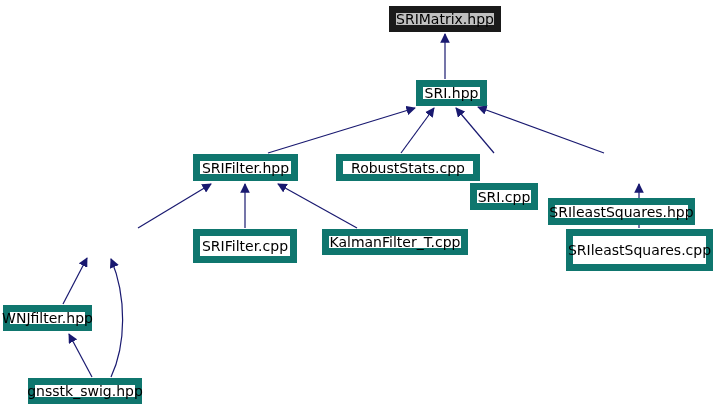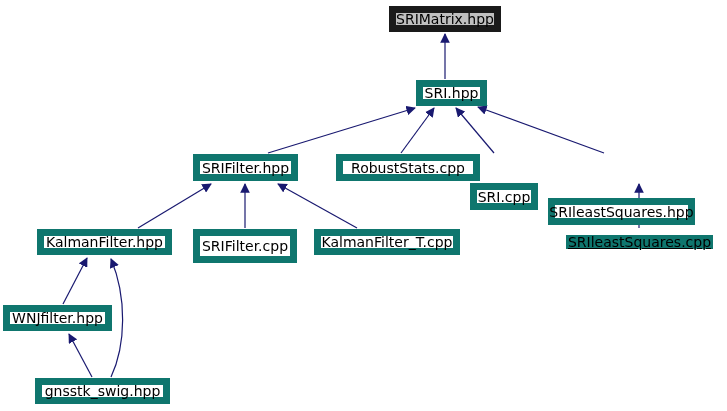--- a/index.html
+++ b/index.html
@@ -37,24 +37,24 @@
   }
   
   #n-srimatrix-hpp      { left: 389px; top:   6px; width: 112px; height: 26px; }
   #n-sri-hpp            { left: 416px; top:  80px; width:  71px; height: 26px; }
   #n-srifilter-hpp      { left: 193px; top: 154px; width: 105px; height: 27px; }
   #n-robuststats-cpp    { left: 336px; top: 154px; width: 144px; height: 27px; }
   #n-sri-cpp            { left: 470px; top: 154px; width:  68px; height: 27px; margin-top: 29px; }
   #n-srileastsquares-hpp{ left: 548px; top: 154px; width: 147px; height: 27px; margin-top: 44px; }
   #n-kalmanfilter-hpp   { left:  37px; top: 229px; width: 135px; height: 26px; }
   #n-srifilter-cpp      { left: 193px; top: 229px; width: 104px; height: 34px; }
-  #n-kalmanfilter-t-cpp { left: 314px; top: 229px; width: 146px; height: 26px; }
-  #n-srileastsquares-cpp{ left: 566px; top: 235px; width: 147px; height: 14px; text-decoration: underline; }
-  #n-wnjfilter-hpp      { left:   3px; top: 305px; width: 109px; height: 26px; }
-  #n-gnsstk-swig-hpp    { left:  35px; top: 378px; width: 135px; height: 26px; }
+  #n-kalmanfilter-t-cpp { left: 322px; top: 229px; width: 146px; height: 26px; }
+  #n-srileastsquares-cpp{ left: 566px; top: 229px; width: 147px; height: 42px; }
+  #n-wnjfilter-hpp      { left:   3px; top: 305px; width: 89px; height: 26px; }
+  #n-gnsstk-swig-hpp    { left:  28px; top: 378px; width: 114px; height: 26px; }
 </style>
 </head>
 <body>
 
 <div class="canvas">
 
   <svg class="edge-layer" width="727" height="411" viewBox="0 0 727 411" xmlns="http://www.w3.org/2000/svg">
     <defs>
       <marker id="arrow" viewBox="0 0 10 10" refX="9" refY="5" markerWidth="8" markerHeight="8" orient="auto">
         <path d="M 0 0 L 10 5 L 0 10 z" fill="#191970"></path>
@@ -81,21 +81,20 @@
   <div class="node" id="n-sri-hpp">SRI.hpp</div>
 
   <div class="node" id="n-srifilter-hpp">SRIFilter.hpp</div>
 
   <div class="node" id="n-robuststats-cpp">RobustStats.cpp</div>
 
   <div class="node" id="n-sri-cpp">SRI.cpp</div>
 
   <div class="node" id="n-srileastsquares-hpp">SRIleastSquares.hpp</div>
 
-  <div class="node" id="n-kalmanfilter-hpp">KalmanFilter.hpp</div>
 
   <div class="node" id="n-srifilter-cpp">SRIFilter.cpp</div>
 
   <div class="node" id="n-kalmanfilter-t-cpp">KalmanFilter_T.cpp</div>
 
   <div class="node" id="n-srileastsquares-cpp">SRIleastSquares.cpp</div>
 
   <div class="node" id="n-wnjfilter-hpp">WNJfilter.hpp</div>
 
   <div class="node" id="n-gnsstk-swig-hpp">gnsstk_swig.hpp</div>

